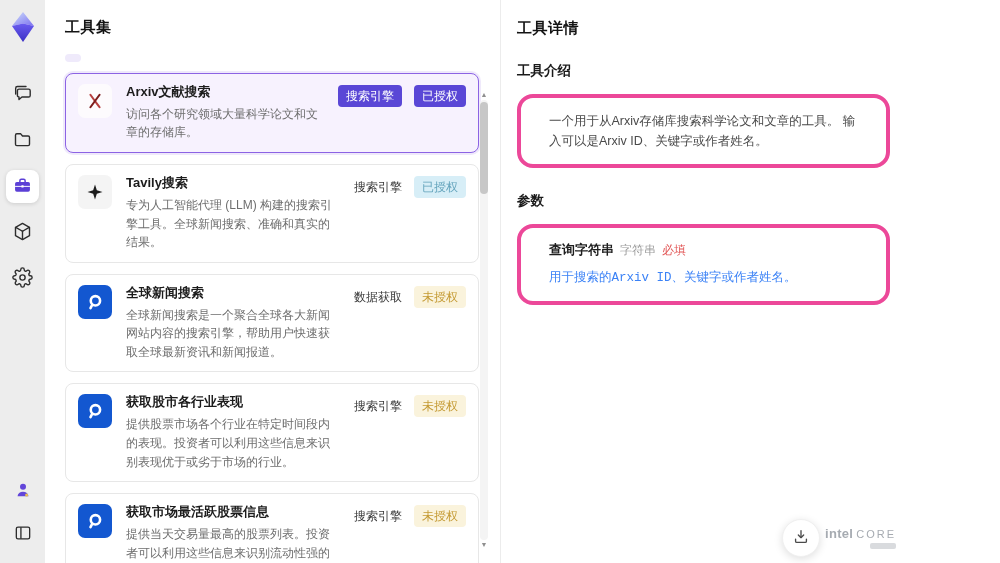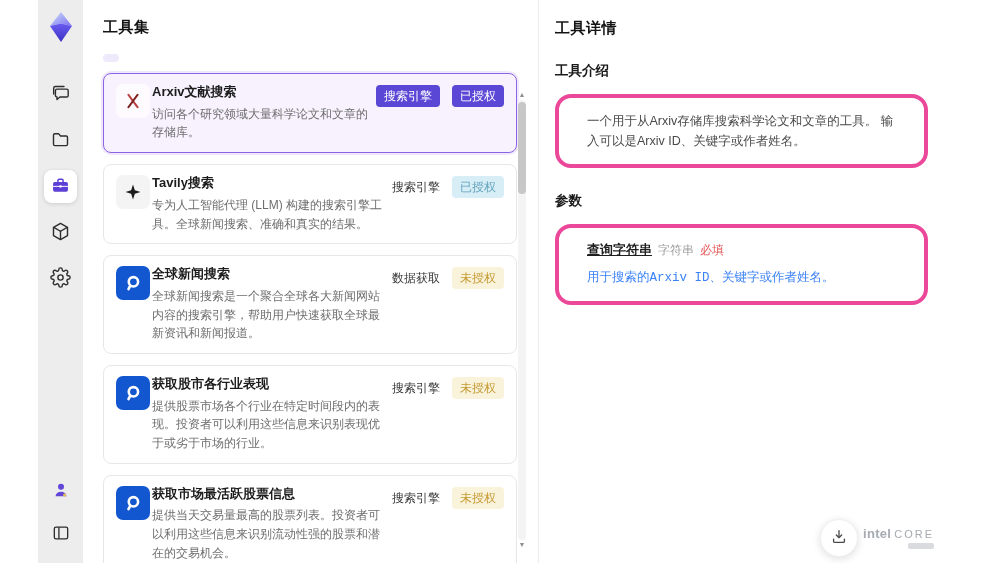--- a/index.html
+++ b/index.html
@@ -1,18 +1,18 @@
 <!DOCTYPE html>
 <html><head>
 <meta charset="utf-8">
 <style>
   * { box-sizing: border-box; margin: 0; padding: 0; }
   html,body { width:1000px; height:563px; overflow:hidden; background:#fff;
     font-family:"Liberation Sans", sans-serif; }
-  .app { position:relative; display:flex; width:912px; height:563px; background:#fff;margin-left:38px; }
+  .app { position:relative; display:flex; width:912px; height:563px; background:#fff; }
 
   
   .rail { width:45px; flex:none; background:#ededed; display:flex; flex-direction:column;
     align-items:center; padding:10px 0 12px; }
   .logo { width:32px; height:34px; display:flex; align-items:center; justify-content:center; }
   .rail-nav { margin-top:34px; display:flex; flex-direction:column; gap:13px; align-items:center; }
   .rail-btn { width:33px; height:33px; border:none; background:transparent; border-radius:8px;
     display:flex; align-items:center; justify-content:center; cursor:pointer; color:#2e2e2e; }
   .rail-btn.active { background:#fff; box-shadow:0 1px 4px rgba(0,0,0,.14); color:#5b3fd6; }
   .rail-bottom { margin-top:auto; display:flex; flex-direction:column; gap:10px; align-items:center; }
@@ -20,21 +20,21 @@
   
   .content { flex:1; display:flex; }
   .list-pane { width:455px; flex:none; position:relative; padding:18px 0 0 20px; }
   .page-title { font-size:15px; font-weight:700; color:#141414; letter-spacing:.5px; }
   .tabs { margin-top:17px; display:flex; gap:14px; align-items:center; }
   .tab { font-size:12.5px; color:#9a9a9a; padding:4px 8px; border-radius:4px; background:none;
     border:none; cursor:pointer; white-space:nowrap; }
   .tab.active { color:#6a4ed8; background:#efeafb; font-weight:700; }
 
   .tool-list { margin-top:11px; width:414px; display:flex; flex-direction:column; gap:11px; }
-  .card { display:flex; gap:2px; align-items:flex-start; padding:10px 12px; background:#fff;
+  .card { display:flex; gap:14px; align-items:flex-start; padding:10px 12px; background:#fff;
     border:1px solid #e7e7e7; border-radius:8px; cursor:pointer; }
   .card.selected { background:#f7f2fe; border:1px solid #8c63e4;
     box-shadow:0 0 0 2px rgba(140,99,228,.14); }
   .tool-icon { width:34px; height:34px; flex:none; border-radius:7px; background:#f4f4f4;
     display:flex; align-items:center; justify-content:center; }
   .card.selected .tool-icon { background:#fdfbfd; }
   .tool-icon svg { display:none; }
   .tool-icon.icon-arxiv   .svg-arxiv   { display:block; }
   .tool-icon.icon-star    .svg-star    { display:block; }
   .tool-icon.icon-qnews   .svg-qnews   { display:block; }
@@ -57,21 +57,21 @@
   .sb-up { top:0; } .sb-down { bottom:0; }
 
   
   .detail-pane { flex:1; border-left:1px solid #ececec; padding:19px 22px 0 16px; }
   .detail-title { font-size:15px; font-weight:700; color:#141414; letter-spacing:.5px; }
   .section-heading { font-size:13.5px; font-weight:700; color:#1a1a1a; margin-top:24px; }
   .box { margin-top:14px; border:4px solid #ec4899; border-radius:16px; background:#fff;
     padding:13px 28px; }
   .intro-text { font-size:12.5px; color:#4a4a4a; line-height:1.6; }
   .param-line { display:flex; align-items:baseline; gap:6px; }
-  .param-name { font-size:13px; font-weight:700; color:#1f1f1f;text-decoration:underline; }
+  .param-name { font-size:13px; font-weight:700; color:#1f1f1f; }
   .param-type { font-size:12px; color:#9a9a9a; }
   .param-required { font-size:12px; color:#e25757; }
   .param-desc { font-size:12.5px; color:#3b82f6; margin-top:10px; line-height:1.5;font-family:Liberation Mono, monospace; }
 
   
   .float-br { position:absolute; right:16px; bottom:6px; display:flex; flex-direction:row;
     align-items:center; gap:5px; }
   .dl-btn { width:38px; height:38px; border-radius:50%; background:#fff; border:1px solid #f0f0f0;
     box-shadow:0 2px 8px rgba(0,0,0,.13); display:flex; align-items:center; justify-content:center;
     cursor:pointer; }

